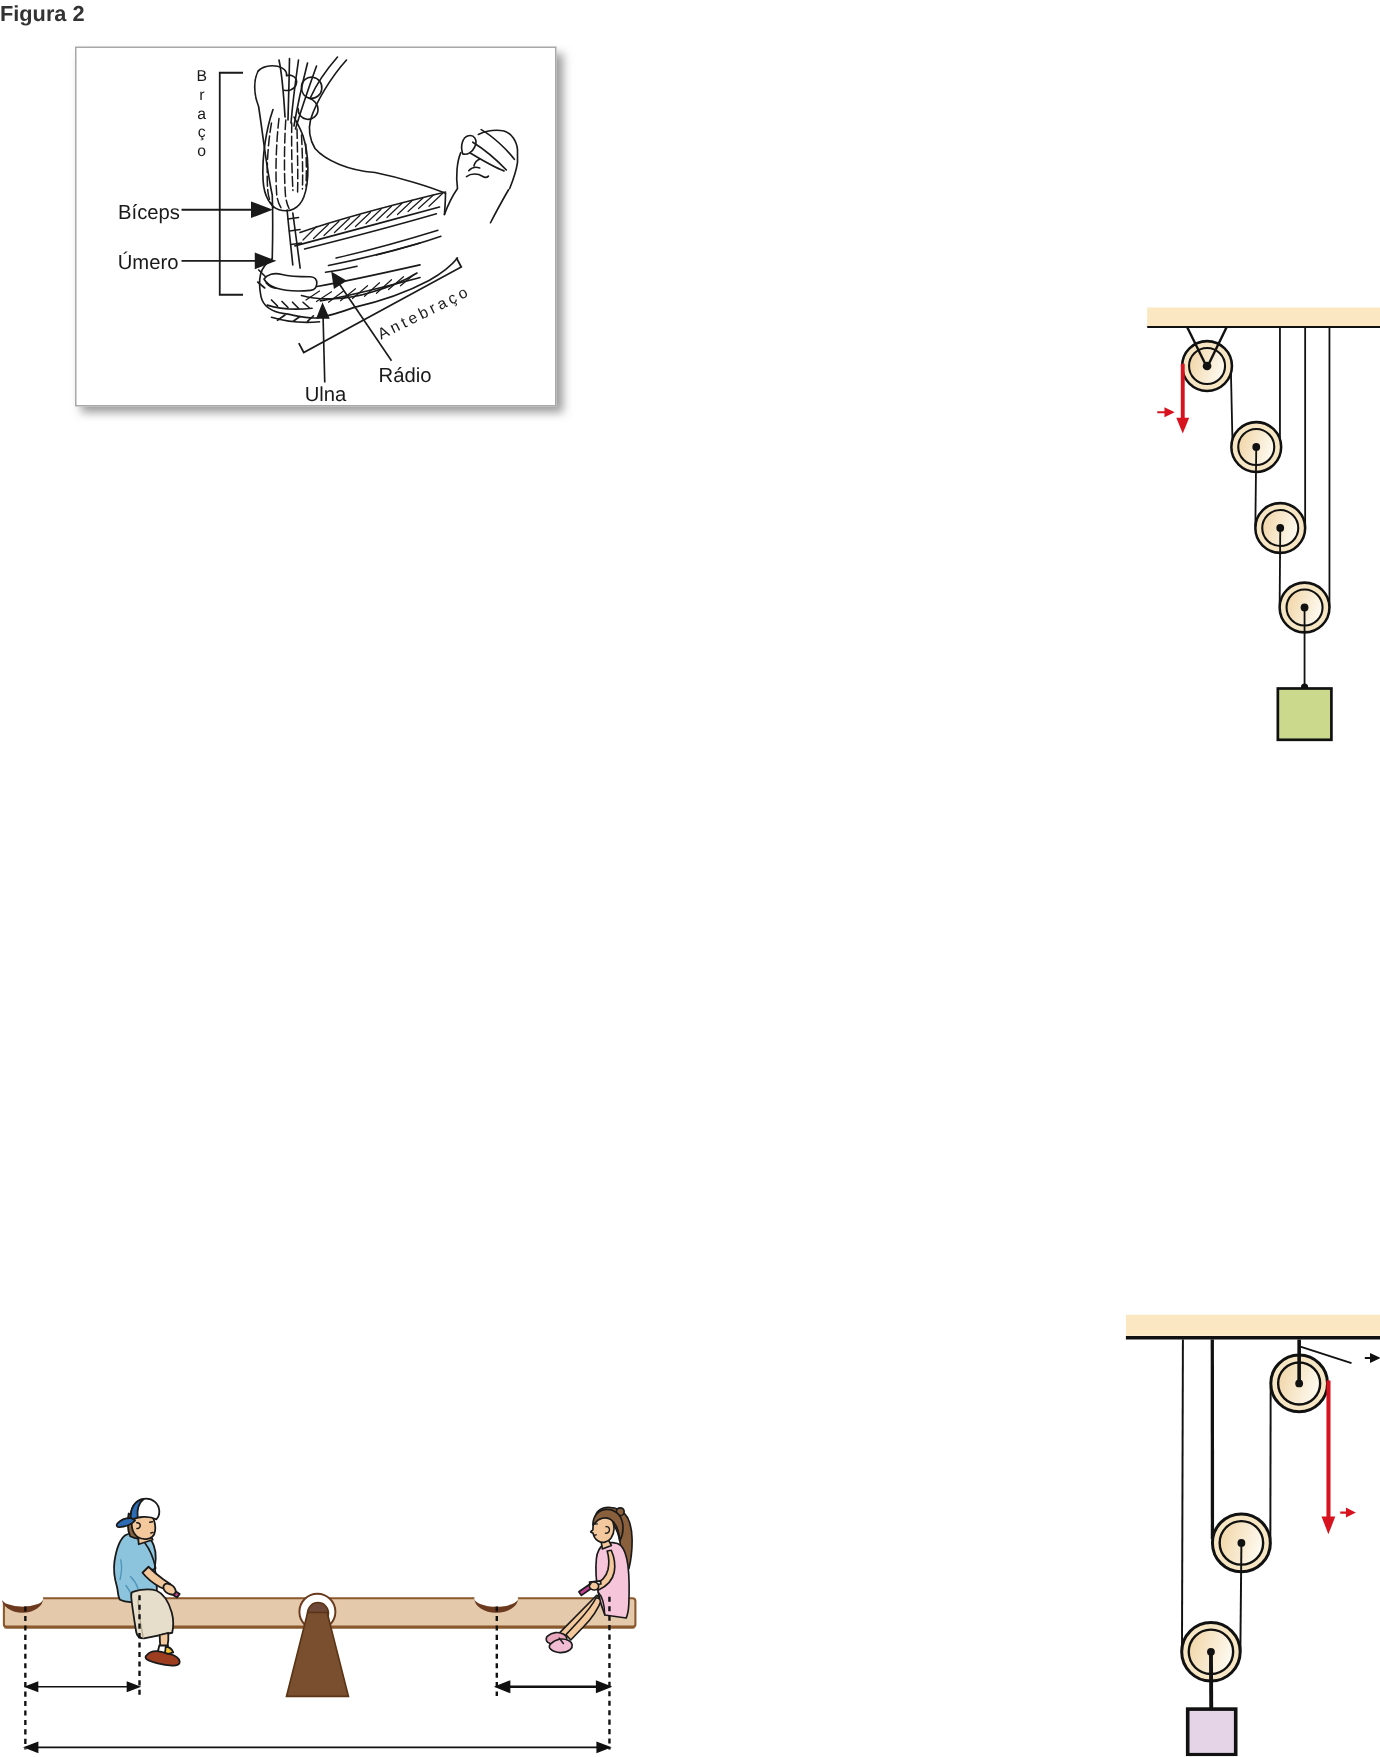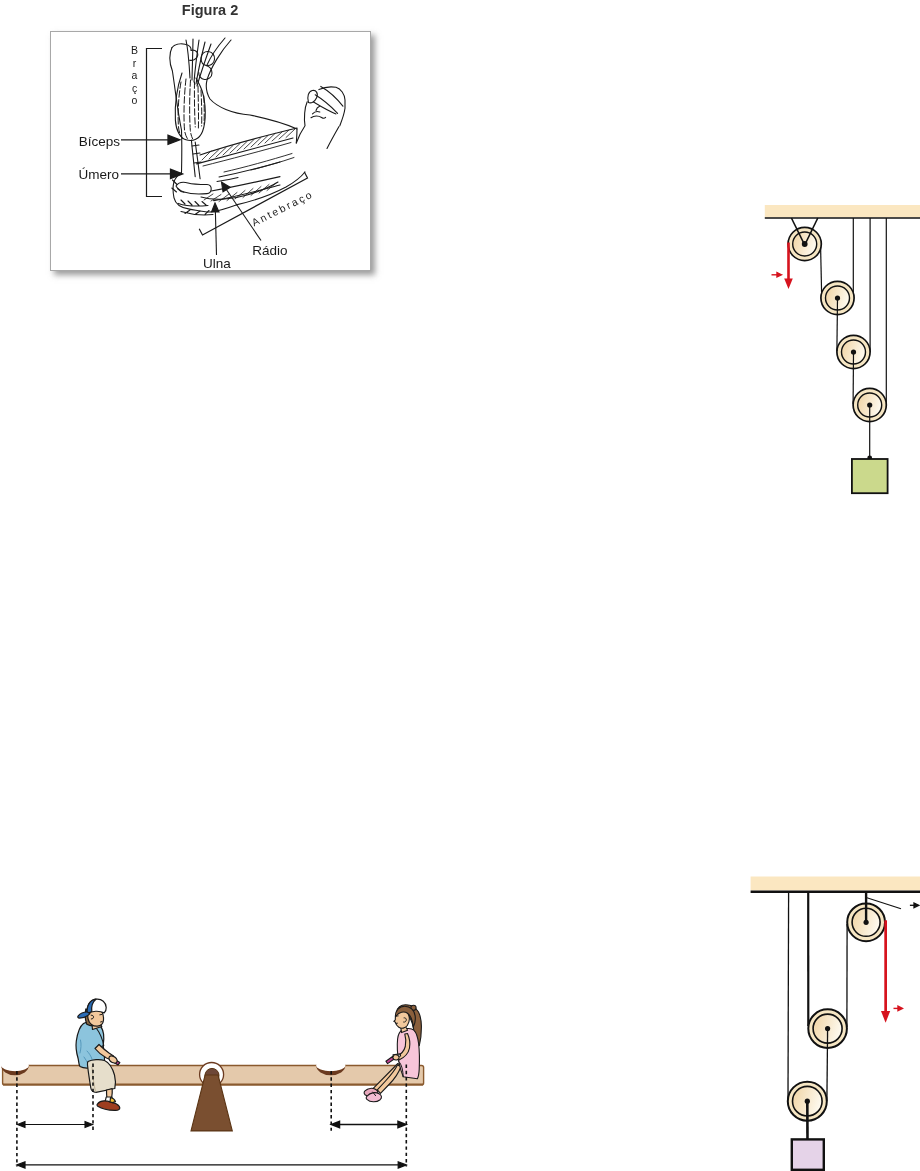--- a/index.html
+++ b/index.html
@@ -4,21 +4,21 @@
 <style>
   html,body{margin:0;padding:0;background:#ffffff;}
   #page{position:relative;width:920px;height:1171px;background:#ffffff;overflow:hidden;
         font-family:"Liberation Sans", sans-serif;}
   .abs{position:absolute;}
 </style>
 </head>
 <body>
 <div id="page">
 
-<div class="abs" style="left:0px;top:2px;width:420px;text-align:center;font-size:14.5px;font-weight:bold;color:#333333;letter-spacing:0px;">Figura 2</div>
+<div class="abs" style="left:0px;top:2px;width:420px;text-align:left;font-size:14.5px;font-weight:bold;color:#333333;letter-spacing:0px;">Figura 2</div>
 
 <div class="abs" style="left:50px;top:31px;width:319px;height:238px;background:#ffffff;border:1px solid #a8a8a8;box-shadow:4px 4px 6px rgba(90,90,90,0.6);">
 <svg width="319" height="238" viewBox="0 0 319 238">
 <g transform="translate(0,2)">
   <g fill="none" stroke="#1a1a1a" stroke-width="1.1" stroke-linecap="round" stroke-linejoin="round">
 
     <path d="M121,13.5 C123.5,10.5 129,9.2 134,10.2 C138,11 140.5,13.5 140,16.5 C142.5,15.5 145.5,16.5 146.5,19 C147.5,21.5 146,24.5 143,25.8 C141.5,26.4 140,26.5 138.5,26.2"></path>
 
     <path d="M121,13.5 C119.5,16.5 118.8,20.5 118.8,24 C118.8,29 120,33.5 121.4,37 C124.5,57 126.5,77 130.5,96 C131,110 130.8,126 130.5,138.4"></path>
 

